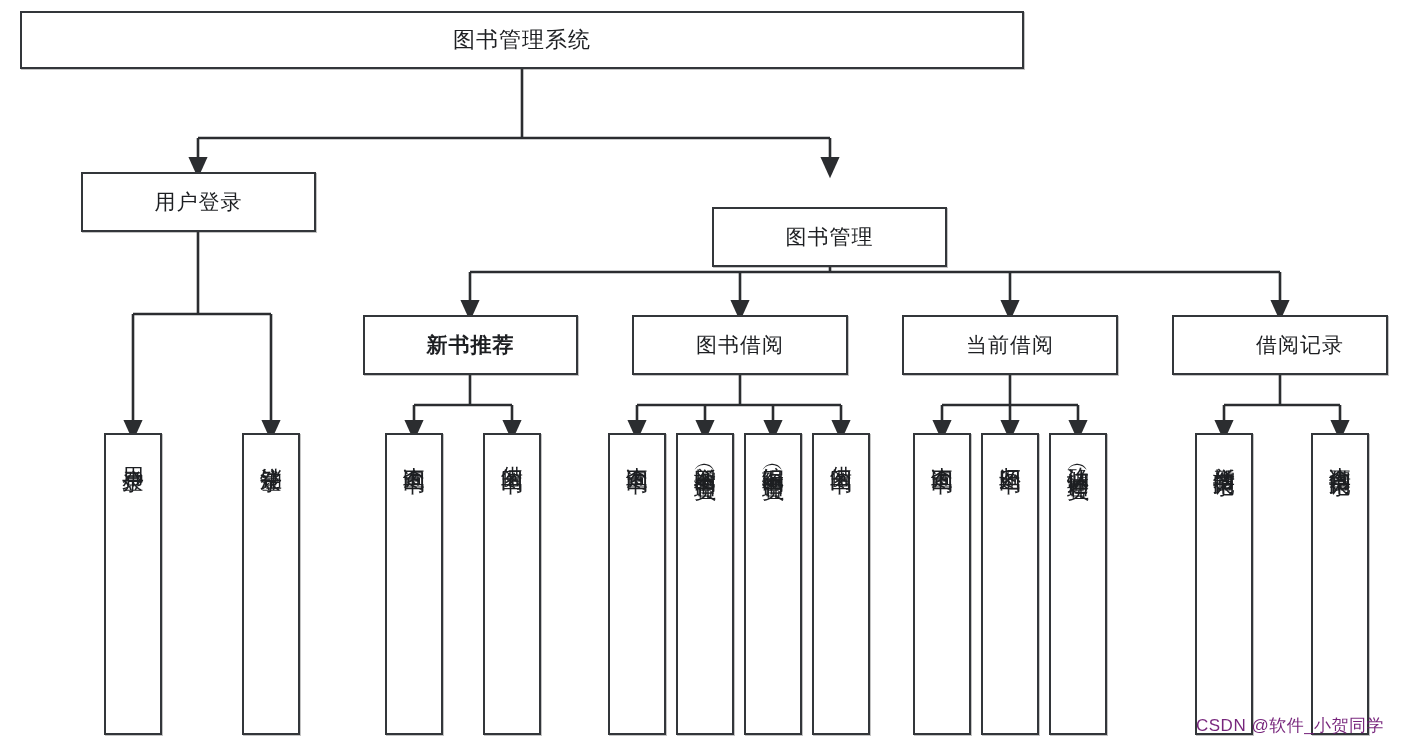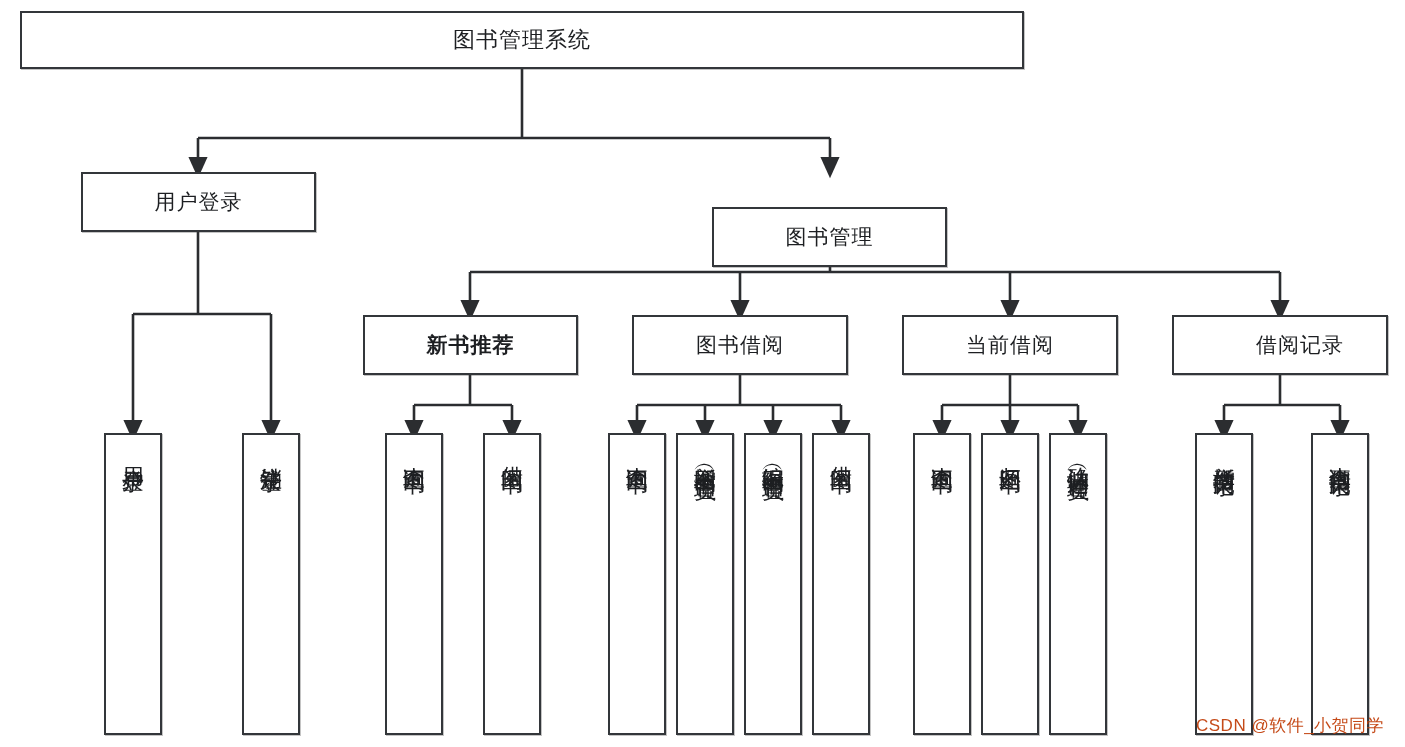--- a/index.html
+++ b/index.html
@@ -58,21 +58,21 @@
     letter-spacing: 2px;
     white-space: normal;
     max-height: 285px;
   }
   .node.root .label { font-size: 22px; }
   #watermark {
     position: absolute;
     left: 1196px;
     top: 714px;
     font-size: 17px;
-    color: #c2410c;
+    color: #701a75;
     letter-spacing: 0.5px;
     white-space: nowrap;
     opacity: 0.95;
   }
 </style>
 </head>
 <body>
 
 <div id="canvas">
 

